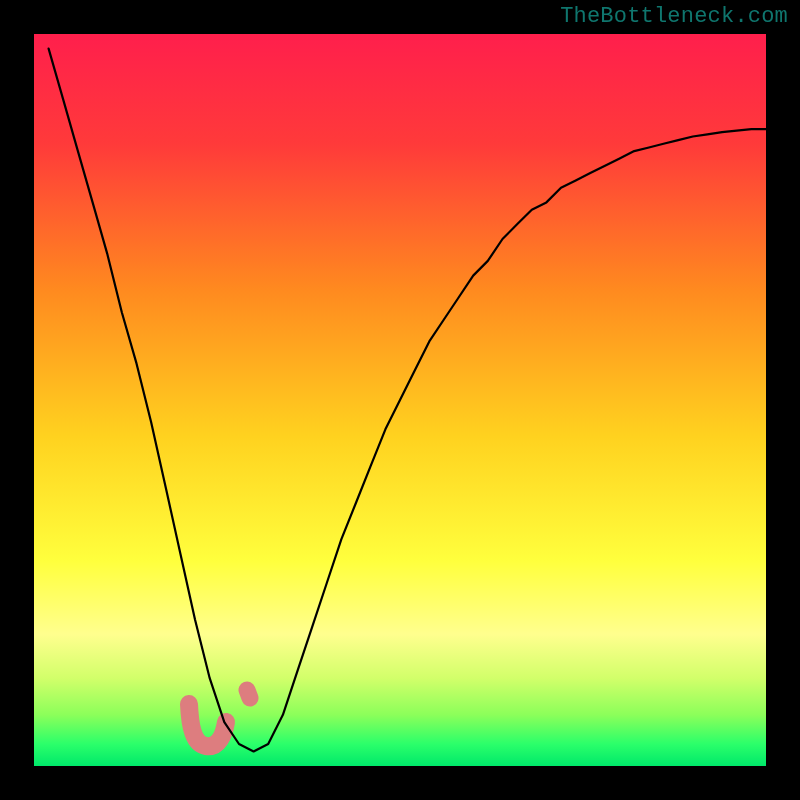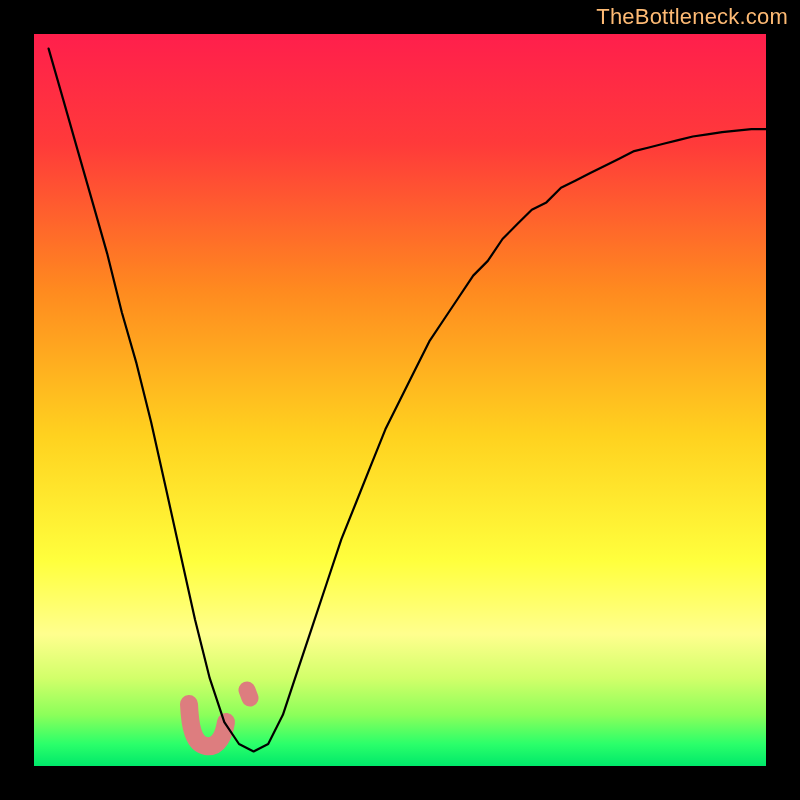--- a/index.html
+++ b/index.html
@@ -37,23 +37,23 @@
     position: absolute;
     left: 0;
     top: 0;
     width: 732px;
     height: 732px;
   }
   .attribution {
     position: absolute;
     top: 4px;
     right: 12px;
-    font-family: Liberation Sans, sans-serif;
+    font-family: Liberation Mono, monospace;
     font-size: 22px;
-    color: #fdba74;
+    color: #0f766e;
     letter-spacing: 0.2px;
   }
 </style>
 </head>
 <body>
 
 <div class="frame">
 
   <div class="plot">
 

